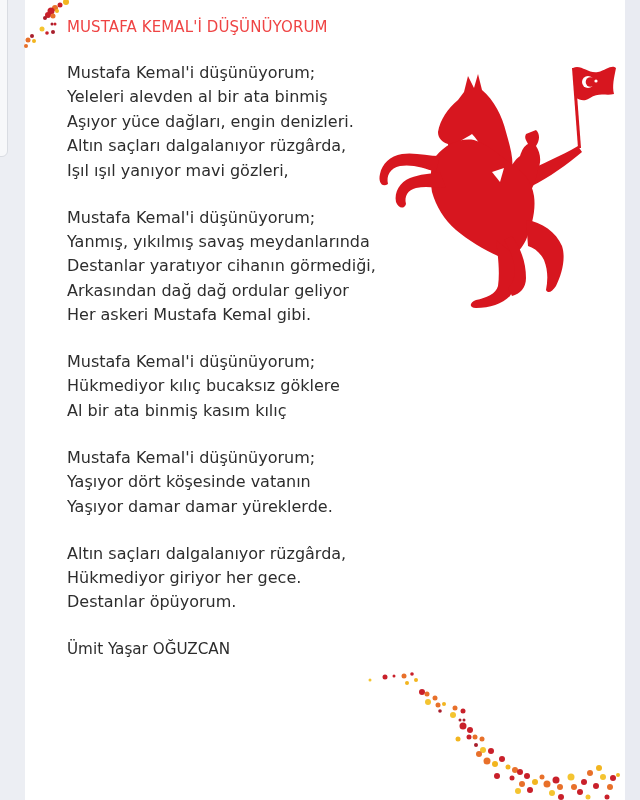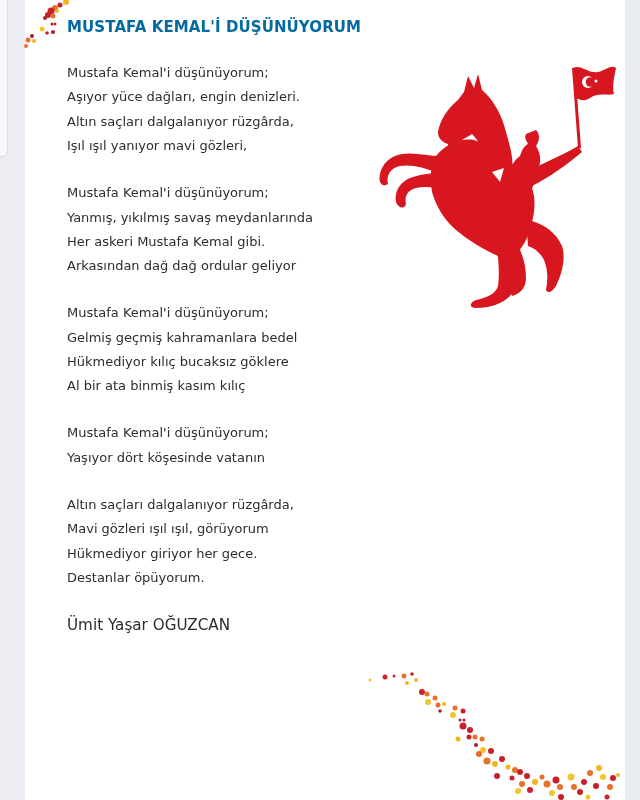--- a/index.html
+++ b/index.html
@@ -19,25 +19,25 @@
     }
     .right-strip {
       position: absolute; right: 0; top: 0; width: 15px; height: 800px;
       background: #e9ebf2;
     }
     .poem {
       position: absolute; left: 67px; top: 15px; width: 330px;
     }
     .title {
       font-size: 15px; letter-spacing: 0.1px; line-height: 24px;
-      margin: 0 0 22px 0; font-weight: bold; color: #0369a1; white-space: nowrap;
+      margin: 0 0 22px 0; font-weight: normal; color: #ef4444; white-space: nowrap;
     }
     .stanza { margin: 0 0 22.5px 0; }
     .line {
-      font-size: 13px; line-height: 24.4px; white-space: nowrap; color: #2d2d2d;
+      font-size: 16px; line-height: 24.4px; white-space: nowrap; color: #2d2d2d;
     }
     .signature { font-size: 15.2px; line-height: 24px; white-space: nowrap; margin-top: 0px; }
     .figure { position: absolute; left: 376px; top: 60px; width: 240px; height: 250px; }
     .leaves { position: absolute; }
   </style>
 </head>
 <body>
 
 <div class="left-strip"></div>
 <div class="left-card"></div>
@@ -61,47 +61,48 @@
   <circle cx="8" cy="40" r="2.5" fill="#e8702a"></circle>
   <circle cx="14" cy="41" r="2" fill="#f2b51f"></circle>
   <circle cx="6" cy="46" r="2" fill="#e8702a"></circle>
 </svg>
 
 <div class="poem">
   <div class="title">MUSTAFA KEMAL'İ DÜŞÜNÜYORUM</div>
 
   <div class="stanza">
     <div class="line">Mustafa Kemal'i düşünüyorum;</div>
+    <div class="line">Yeleleri alevden al bir ata binmiş</div>
     <div class="line">Aşıyor yüce dağları, engin denizleri.</div>
     <div class="line">Altın saçları dalgalanıyor rüzgârda,</div>
     <div class="line">Işıl ışıl yanıyor mavi gözleri,</div>
   </div>
 
   <div class="stanza">
     <div class="line">Mustafa Kemal'i düşünüyorum;</div>
     <div class="line">Yanmış, yıkılmış savaş meydanlarında</div>
+    <div class="line">Destanlar yaratıyor cihanın görmediği,</div>
+    <div class="line">Arkasından dağ dağ ordular geliyor</div>
     <div class="line">Her askeri Mustafa Kemal gibi.</div>
-    <div class="line">Arkasından dağ dağ ordular geliyor</div>
-  </div>
-
-  <div class="stanza">
-    <div class="line">Mustafa Kemal'i düşünüyorum;</div>
-    <div class="line">Gelmiş geçmiş kahramanlara bedel</div>
+  </div>
+
+  <div class="stanza">
+    <div class="line">Mustafa Kemal'i düşünüyorum;</div>
     <div class="line">Hükmediyor kılıç bucaksız göklere</div>
     <div class="line">Al bir ata binmiş kasım kılıç</div>
   </div>
 
   <div class="stanza">
     <div class="line">Mustafa Kemal'i düşünüyorum;</div>
     <div class="line">Yaşıyor dört köşesinde vatanın</div>
+    <div class="line">Yaşıyor damar damar yüreklerde.</div>
   </div>
 
   <div class="stanza">
     <div class="line">Altın saçları dalgalanıyor rüzgârda,</div>
-    <div class="line">Mavi gözleri ışıl ışıl, görüyorum</div>
     <div class="line">Hükmediyor giriyor her gece.</div>
     <div class="line">Destanlar öpüyorum.</div>
   </div>
 
   <div class="signature">Ümit Yaşar OĞUZCAN</div>
 </div>
 
 <svg class="figure" viewBox="0 0 240 250">
   <g fill="#d7161f">
 

